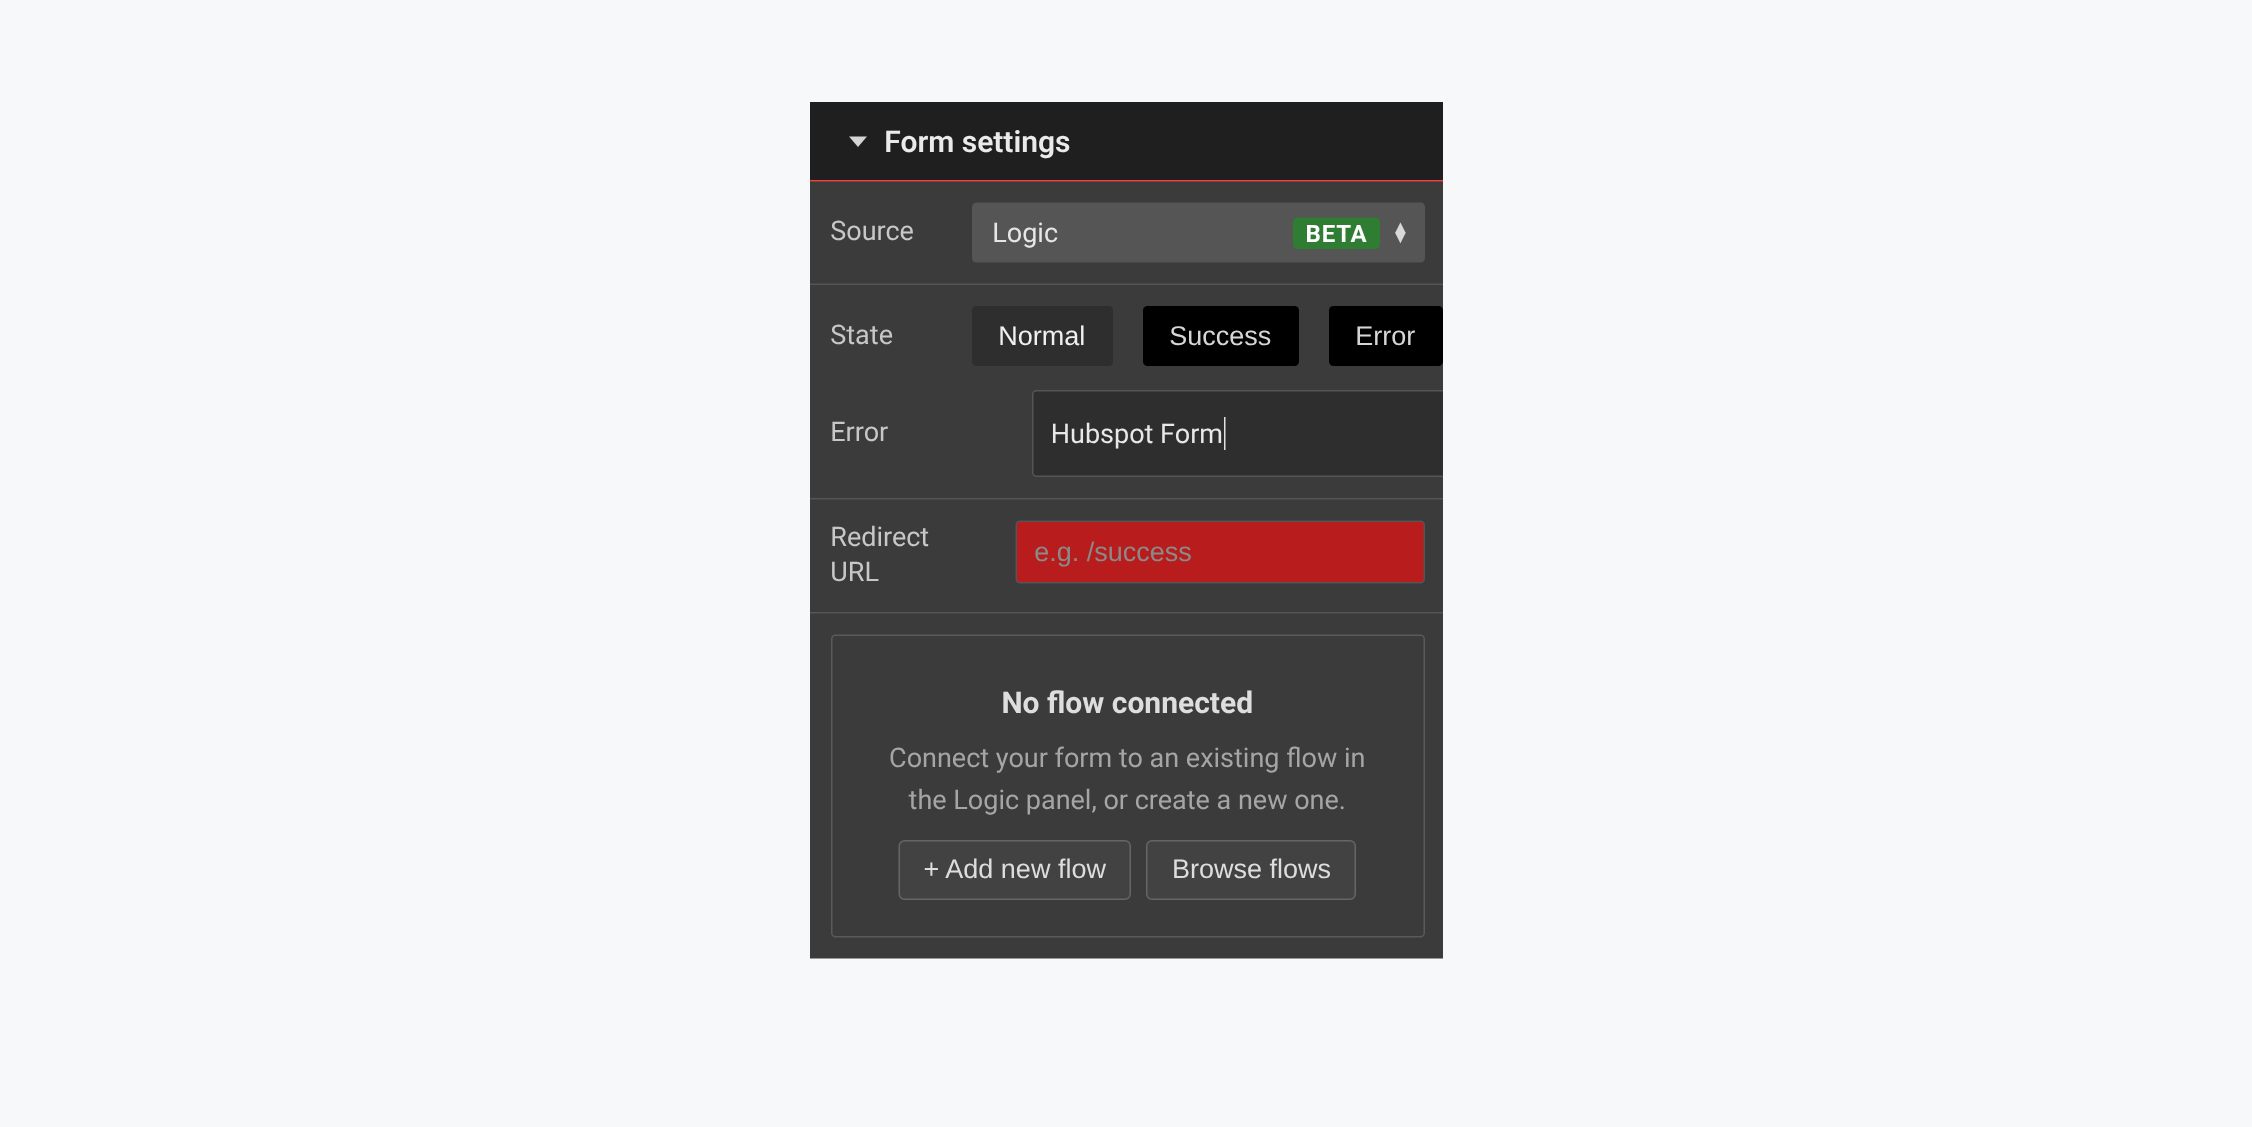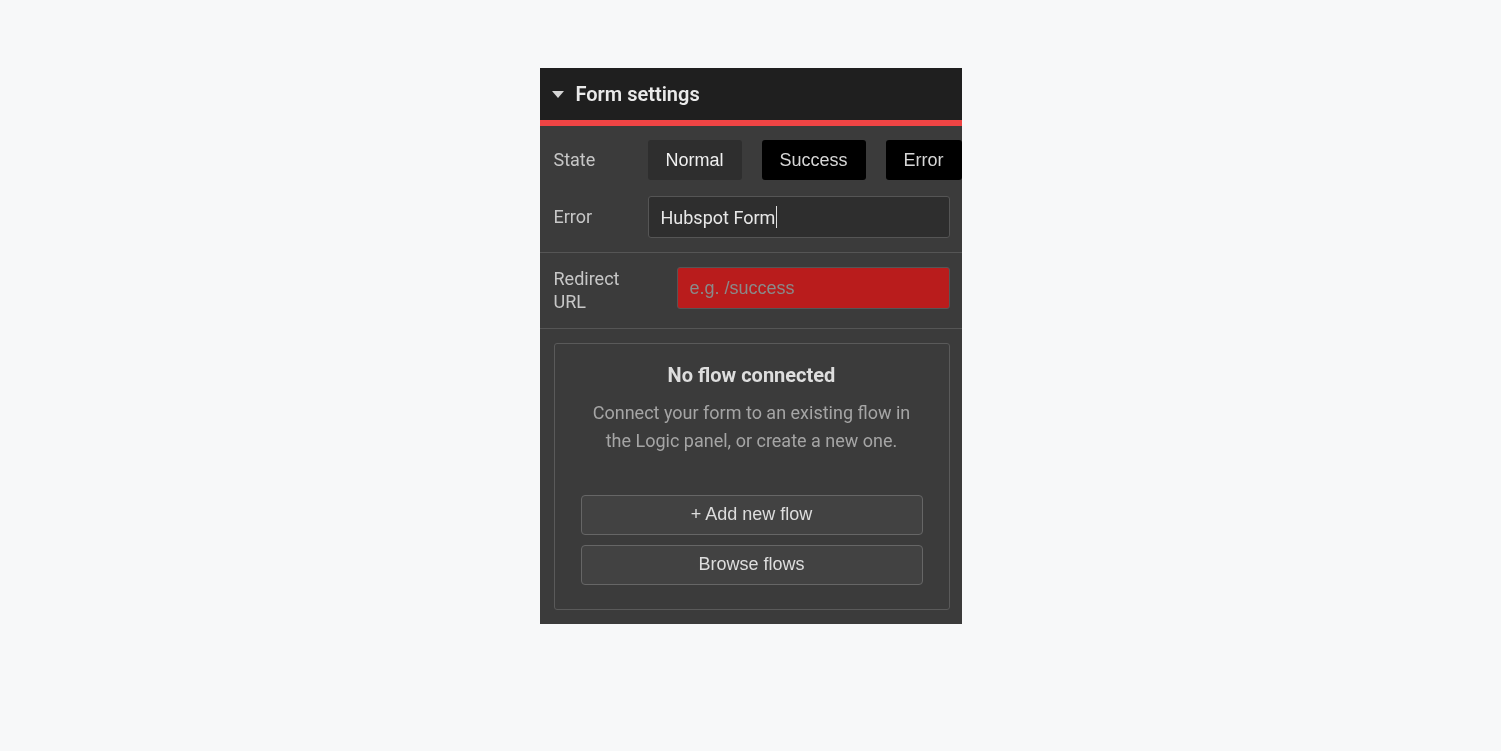--- a/index.html
+++ b/index.html
@@ -14,25 +14,25 @@
       padding-top: 68px;
     }
     .panel {
       width: 422px;
       background: #3b3b3b;
       border-radius: 0;
       overflow: hidden;
     }
     .panel-header {
       background: #1f1f1f;
-      padding: 14px 14px 14px 12px;
+      padding: 14px 14px 14px 26px;
       display: flex;
       align-items: center;
       gap: 12px;
-      border-bottom: 6px solid #ef4444;
+      border-bottom: 1px solid #ef4444;
     }
     .caret-down {
       width: 0;
       height: 0;
       border-left: 6px solid transparent;
       border-right: 6px solid transparent;
       border-top: 7px solid #d5d5d5;
     }
     .panel-title {
       color: #eaeaea;
@@ -113,60 +113,60 @@
       color: #e8e8e8;
       font-size: 18px;
       padding: 0 12px;
       outline: none;
     }
     .text-input::placeholder { color: #8a8a8a; }
     .flow-box {
       margin: 14px 12px 14px 14px;
       border: 1px solid #5a5a5a;
       border-radius: 3px;
-      padding: 19px 26px 24px;
+      padding: 32px 26px 24px;
       text-align: center;
     }
     .flow-title {
       color: #dedede;
       font-size: 20px;
       font-weight: 700;
       margin-bottom: 12px;
     }
     .flow-desc {
       color: #a5a5a5;
       font-size: 18px;
       line-height: 1.55;
-      margin-bottom: 40px;
+      margin-bottom: 12px;
     }
     .flow-actions {
       display: flex;
       justify-content: center;
       gap: 10px;
-      flex-direction: column;
     }
     .outline-btn {
       background: #424242;
       border: 1px solid #666666;
       color: #dddddd;
       font-size: 18px;
       border-radius: 4px;
       height: 40px;
       padding: 0 16px;
       cursor: pointer;
     }
     .name-wrap {
       width: 100%;
-      height: 42px;
+      height: 58px;
       background: #2e2e2e;
       border: 1px solid #555555;
       border-radius: 3px;
       display: flex;
       align-items: center;
       padding: 0 12px;
+      margin-left: 40px;
     }
     .name-text {
       color: #e8e8e8;
       font-size: 18px;
     }
     .name-cursor {
       width: 1px;
       height: 22px;
       background: #e0e0e0;
       margin-left: 1px;
@@ -175,20 +175,35 @@
 </head>
 <body>
 
 <div class="panel">
 
   <div class="panel-header">
     <span class="caret-down"></span>
     <span class="panel-title">Form settings</span>
   </div>
 
+  <div class="section">
+    <div class="row">
+      <div class="row-label">Source</div>
+      <div class="row-control">
+        <div class="select-box">
+          <span class="select-value">Logic</span>
+          <span class="badge-beta">BETA</span>
+          <span class="updown">
+              <span>▲</span>
+              <span>▼</span>
+            </span>
+        </div>
+      </div>
+    </div>
+  </div>
 
   <div class="section">
     <div class="row">
       <div class="row-label">State</div>
       <div class="row-control">
         <div class="seg">
           <button class="seg-btn active">Normal</button>
           <button class="seg-btn">Success</button>
           <button class="seg-btn">Error</button>
         </div>

